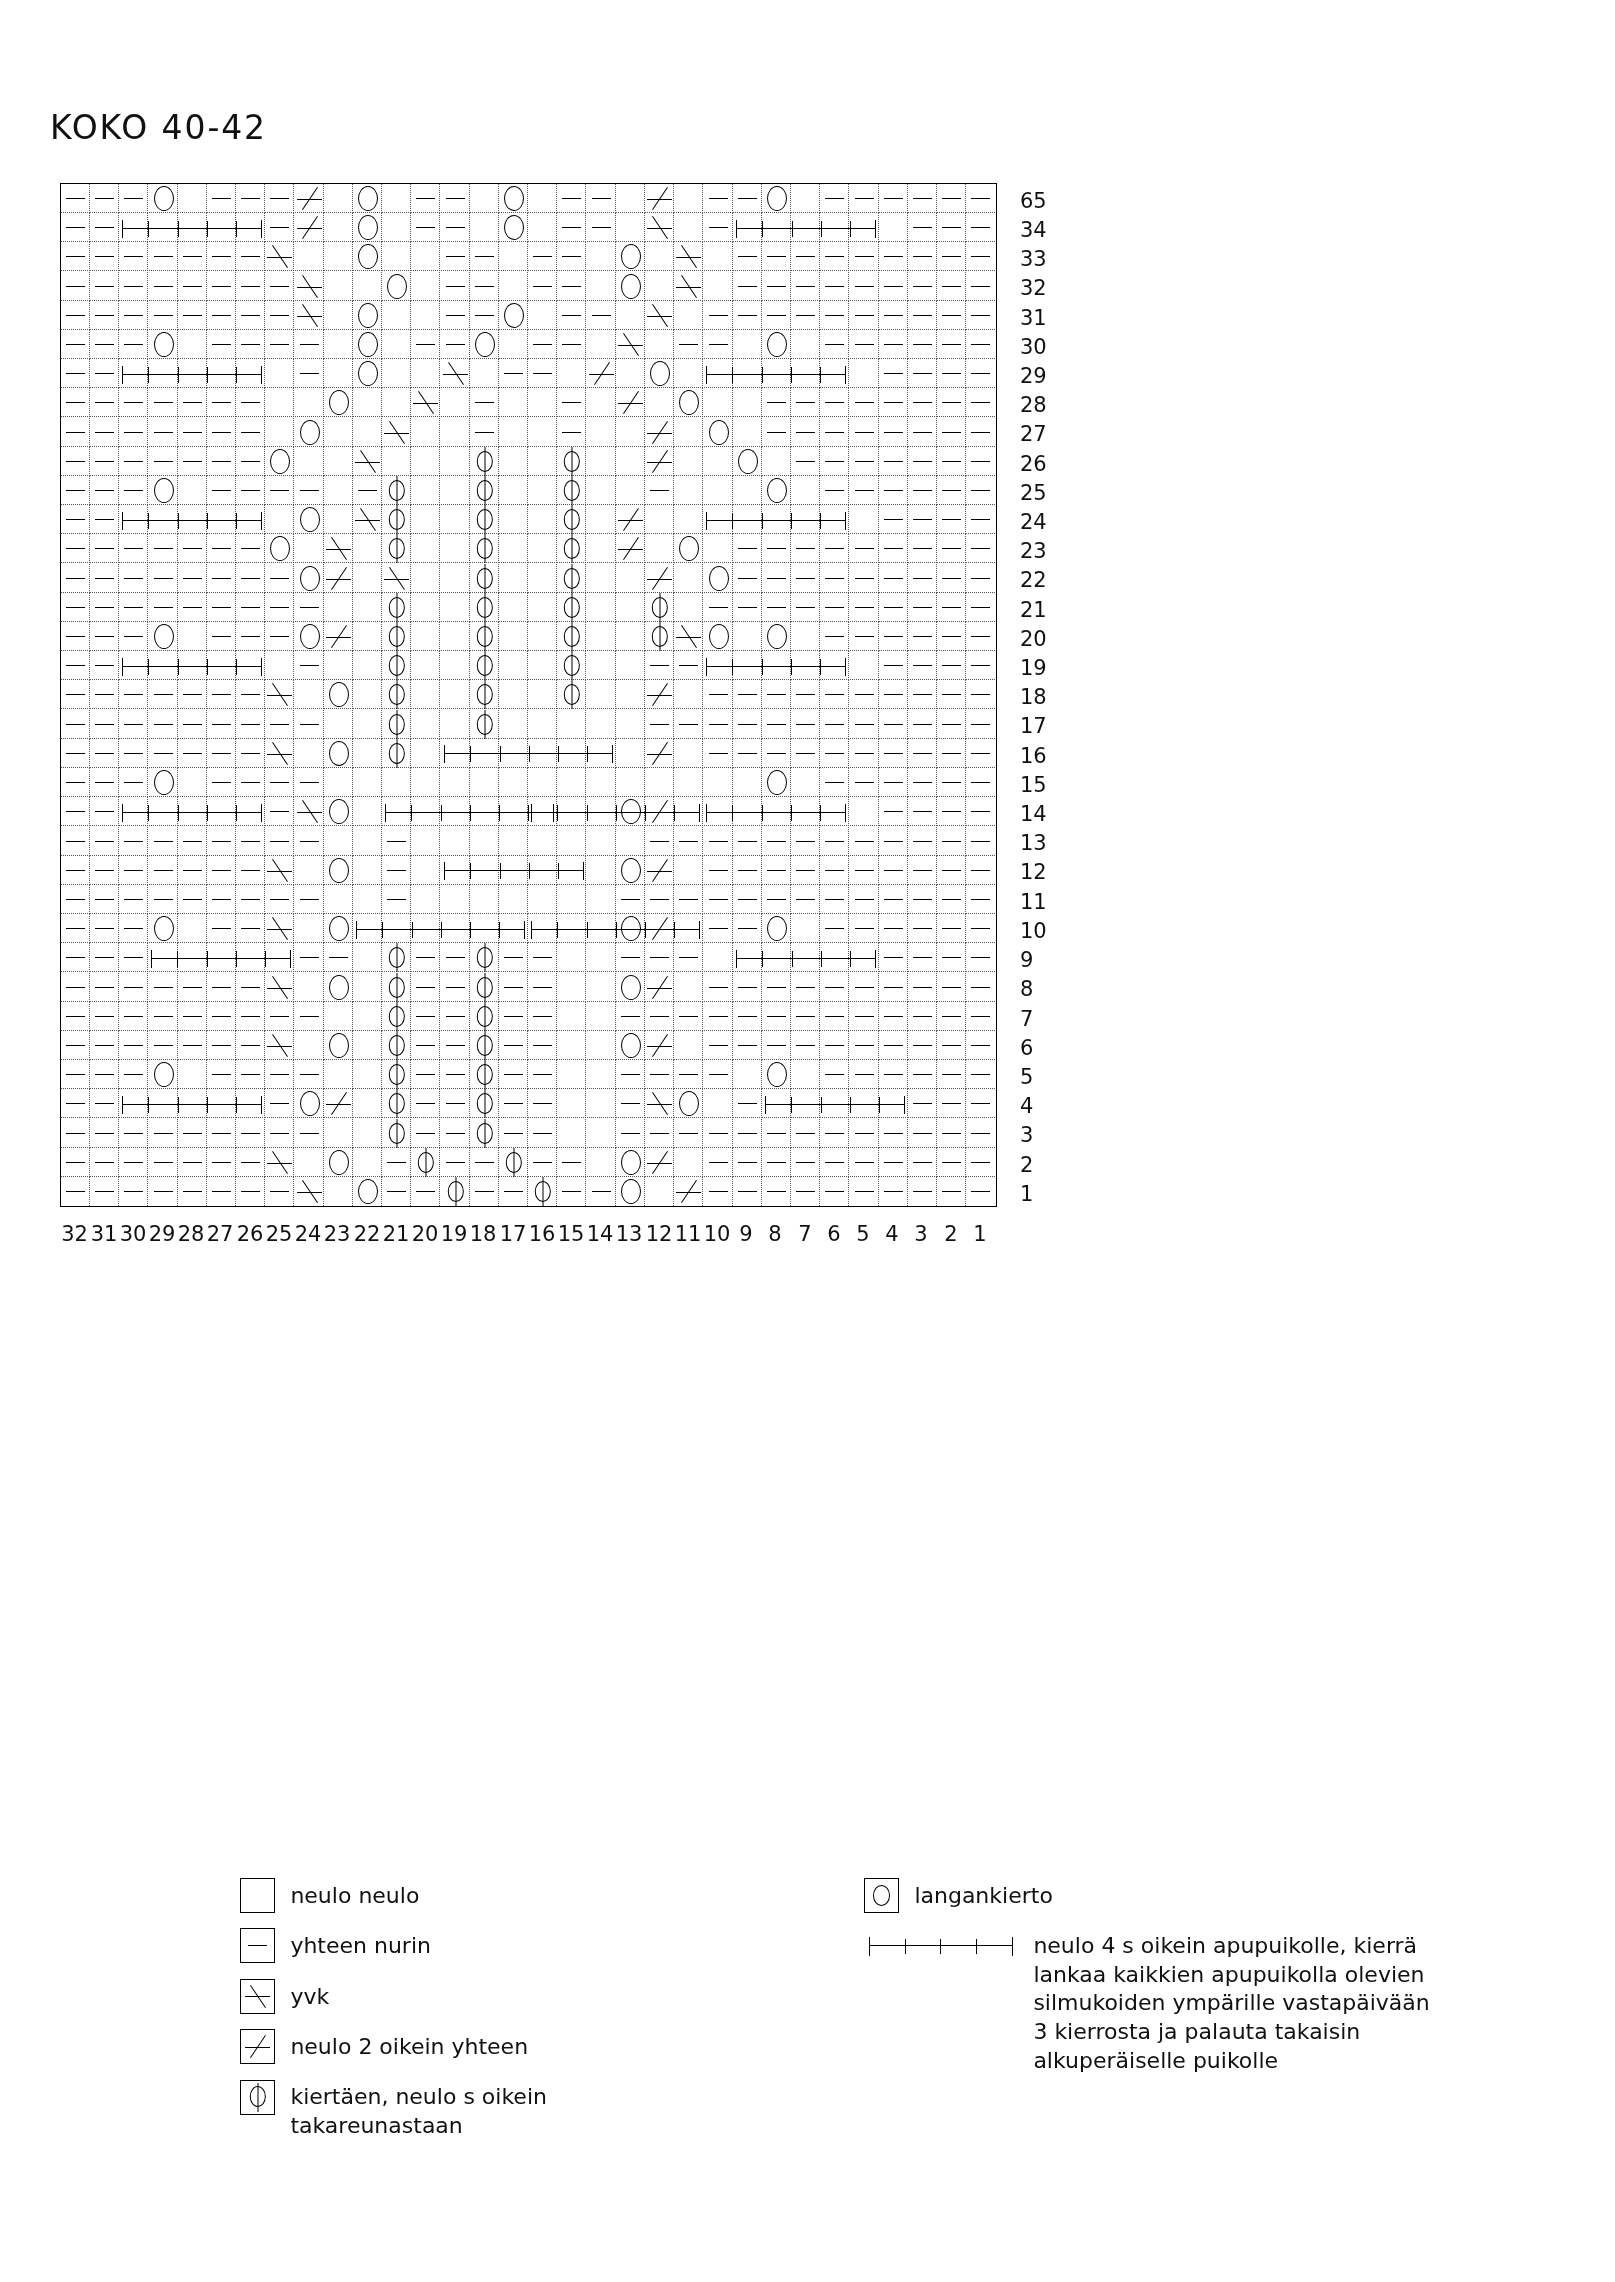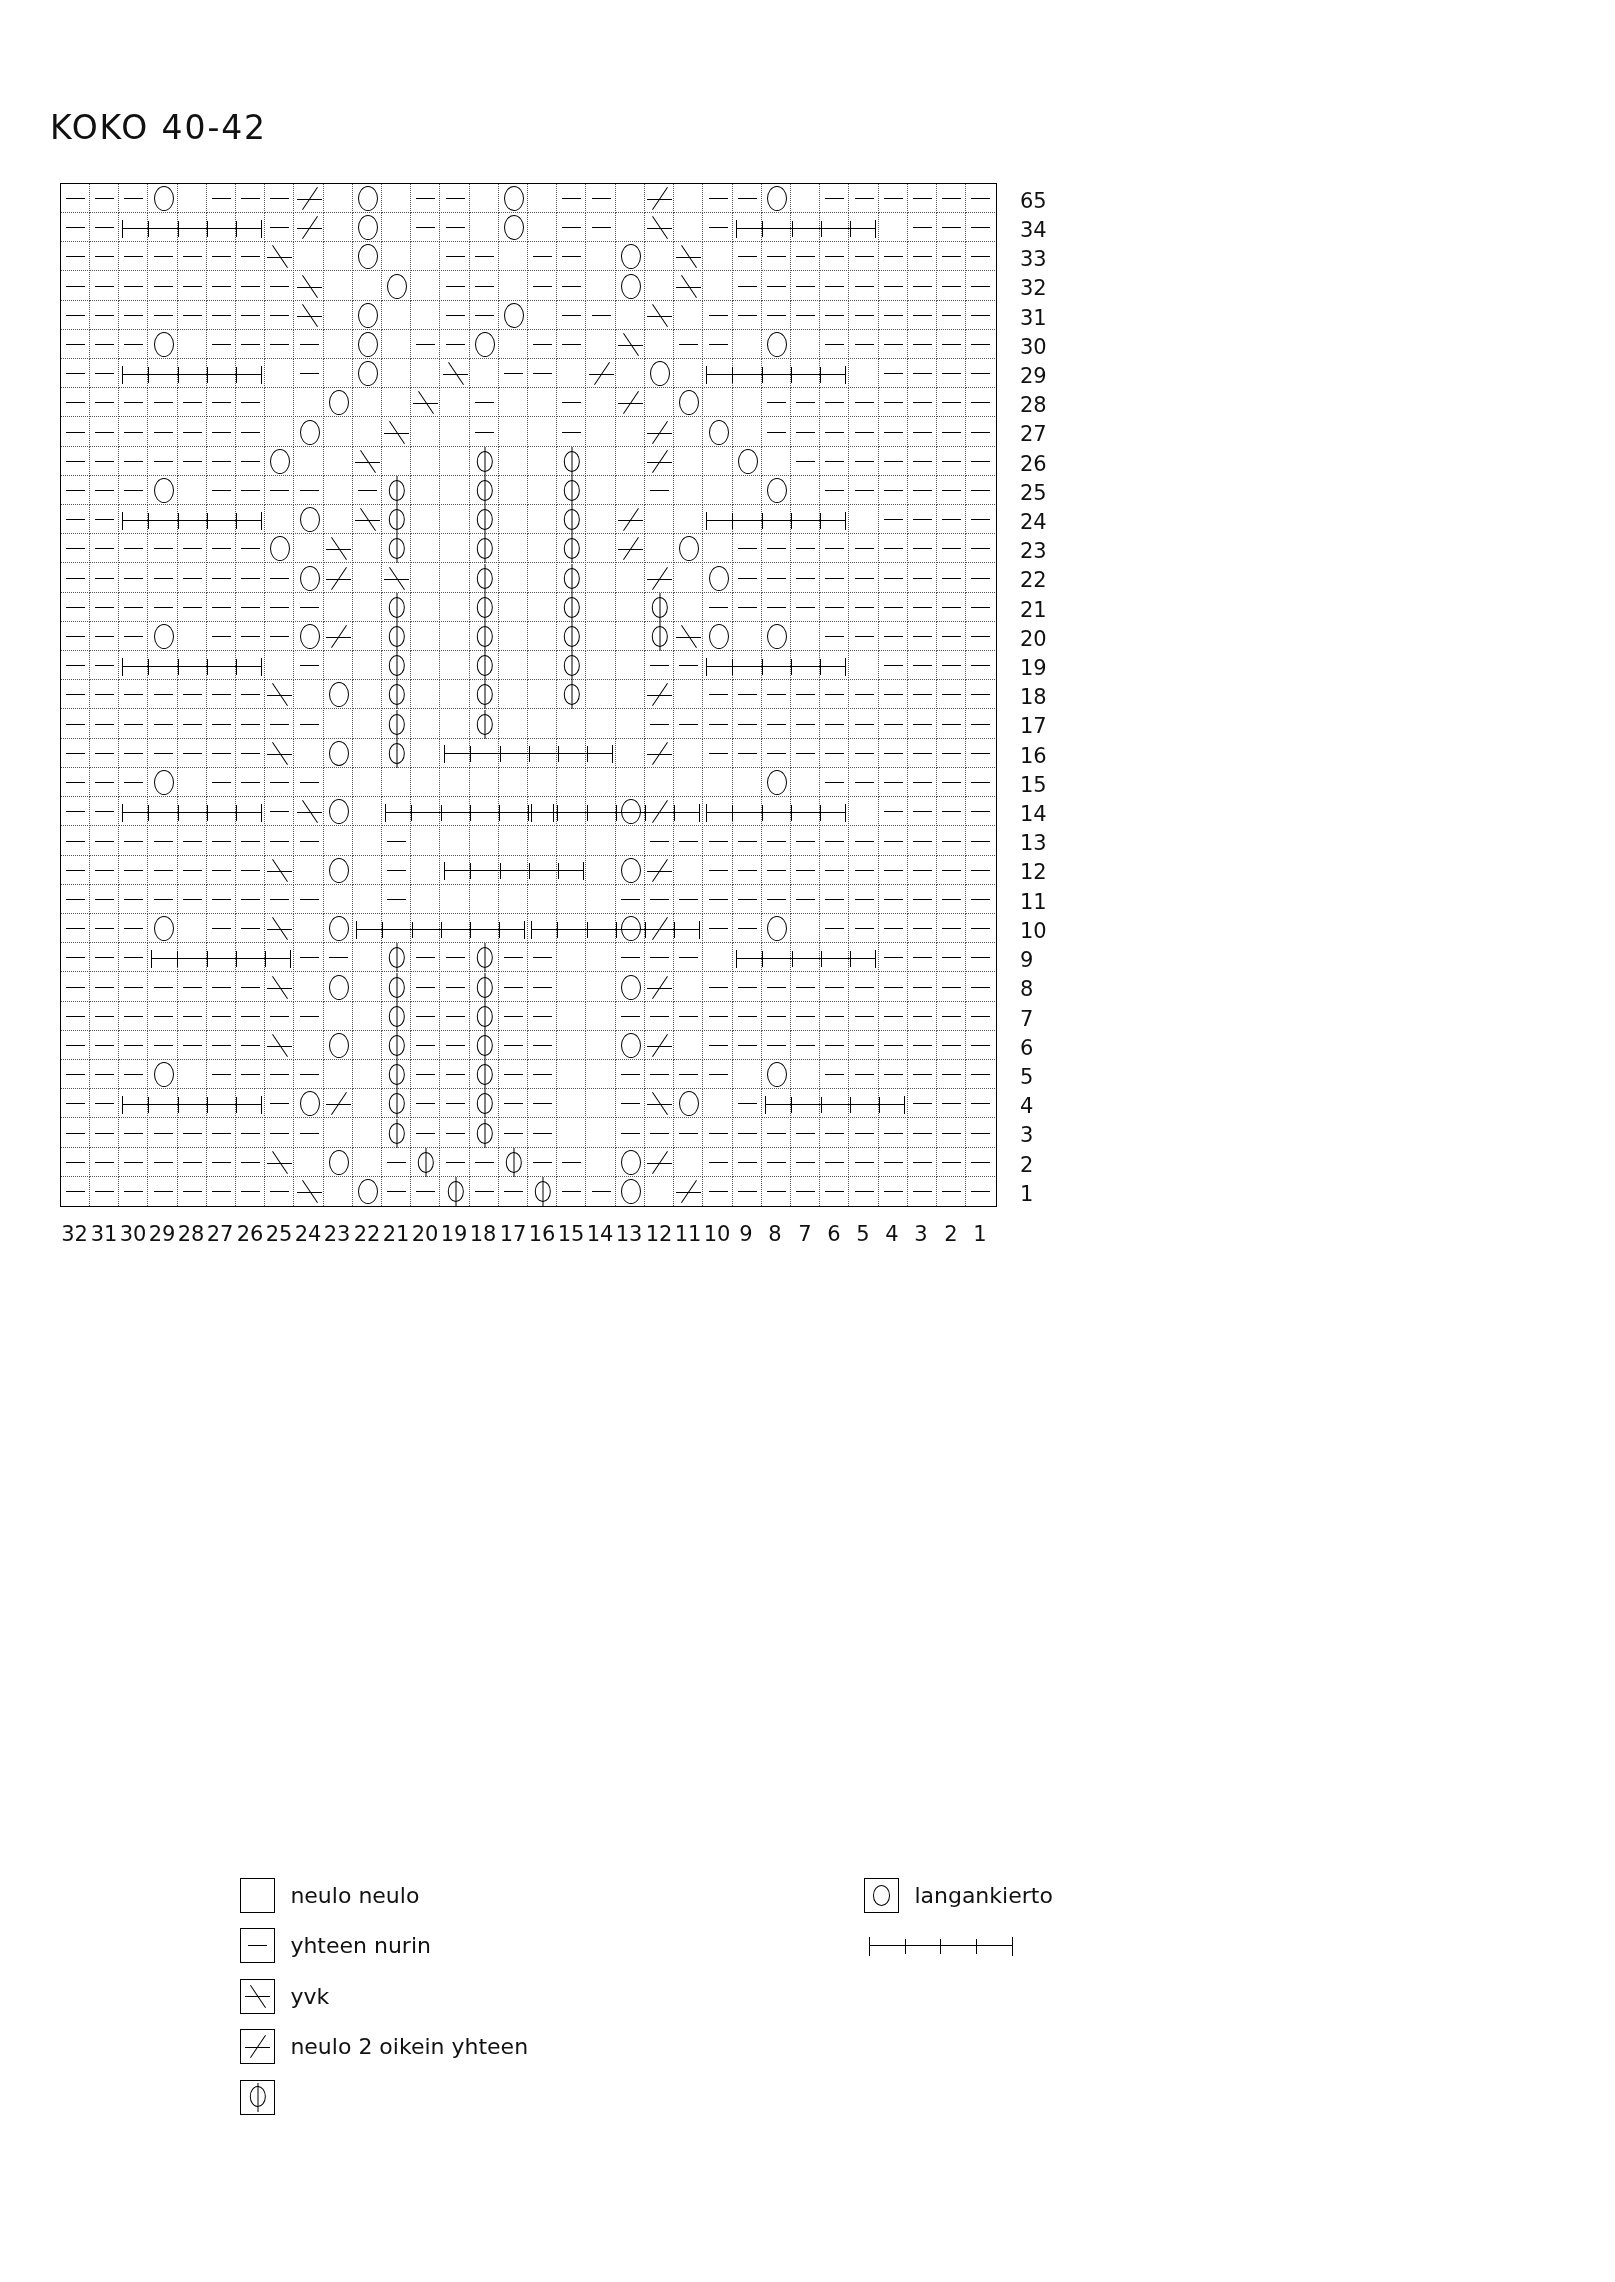--- a/index.html
+++ b/index.html
@@ -3900,34 +3900,36 @@
         </div>
       <div class="leg-text">neulo 2 oikein yhteen</div>
     </div>
     <div class="leg-row">
       <div class="leg-box">
           <span class="g-twist">
             <span class="ov"></span>
             <span class="st"></span>
           </span>
         </div>
+      <div class="leg-text">kiertäen, neulo s oikein takareunastaan</div>
     </div>
   </div>
 
   <div class="leg-col leg-right">
     <div class="leg-row">
       <div class="leg-box">
           <span class="g-yo" style="width:15.4px;height:19px;"></span>
         </div>
       <div class="leg-text">langankierto</div>
     </div>
     <div class="leg-row">
       <div class="leg-nobox">
         <span class="bracket">
             <span class="tick" style="left:36px;"></span>
             <span class="tick" style="left:71px;"></span>
             <span class="tick" style="left:107px;"></span>
           </span>
       </div>
+      <div class="leg-text">neulo 4 s oikein apupuikolle, kierrä lankaa kaikkien apupuikolla olevien silmukoiden ympärille vastapäivään 3 kierrosta ja palauta takaisin alkuperäiselle puikolle</div>
     </div>
   </div>
 </div>
 
 
 </body></html>

